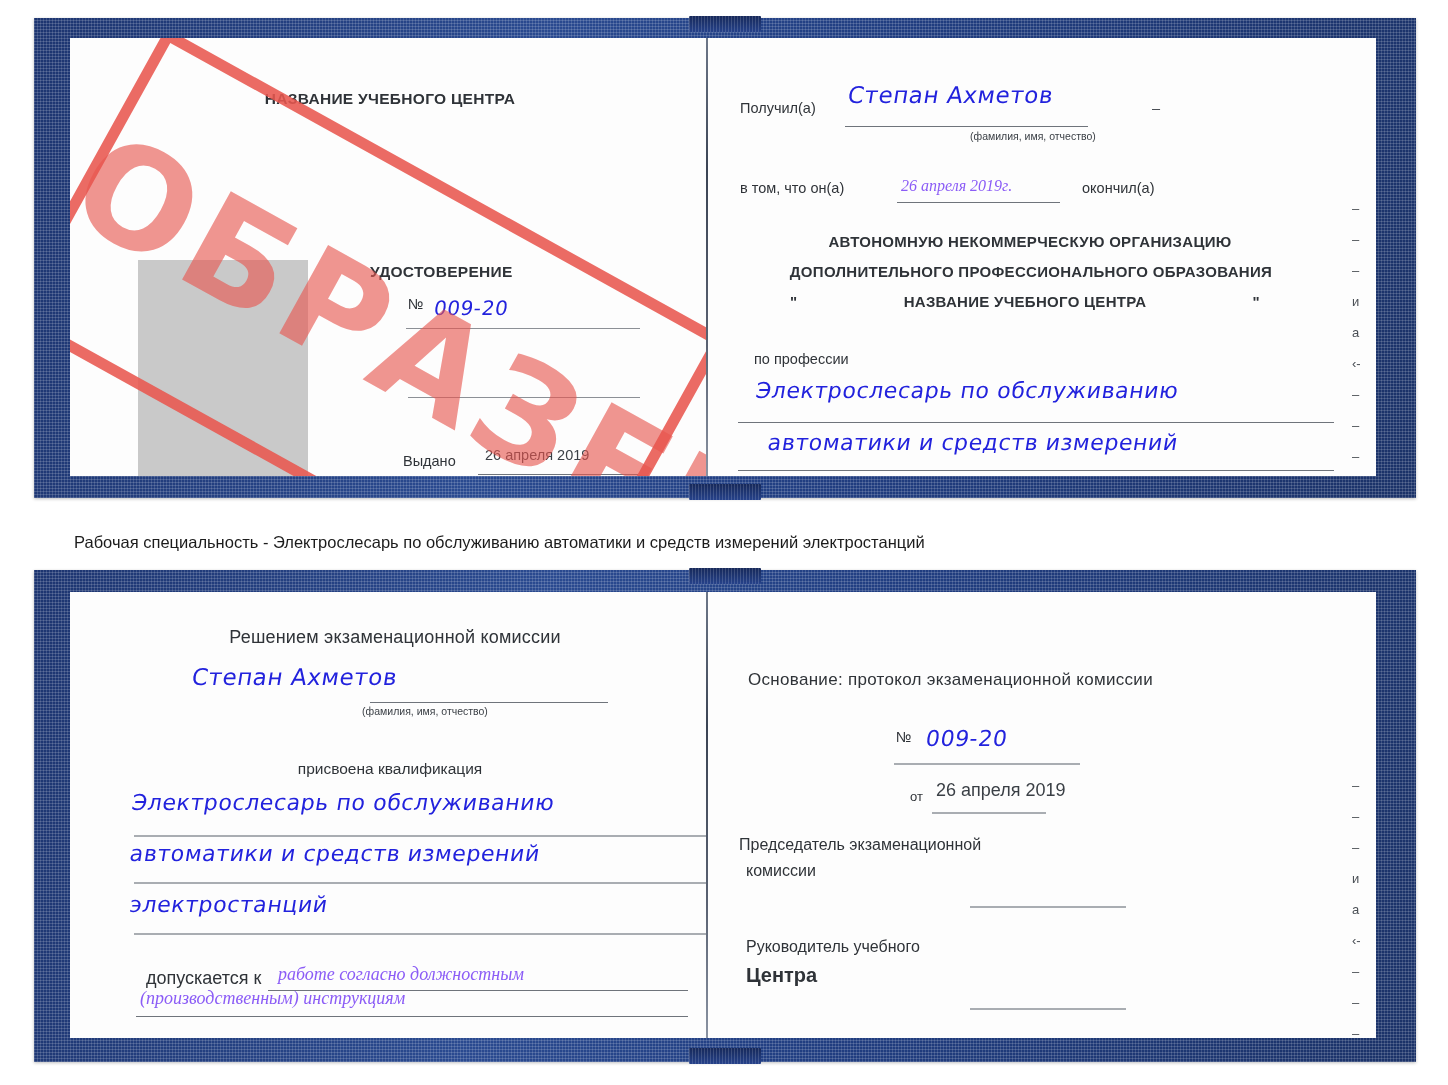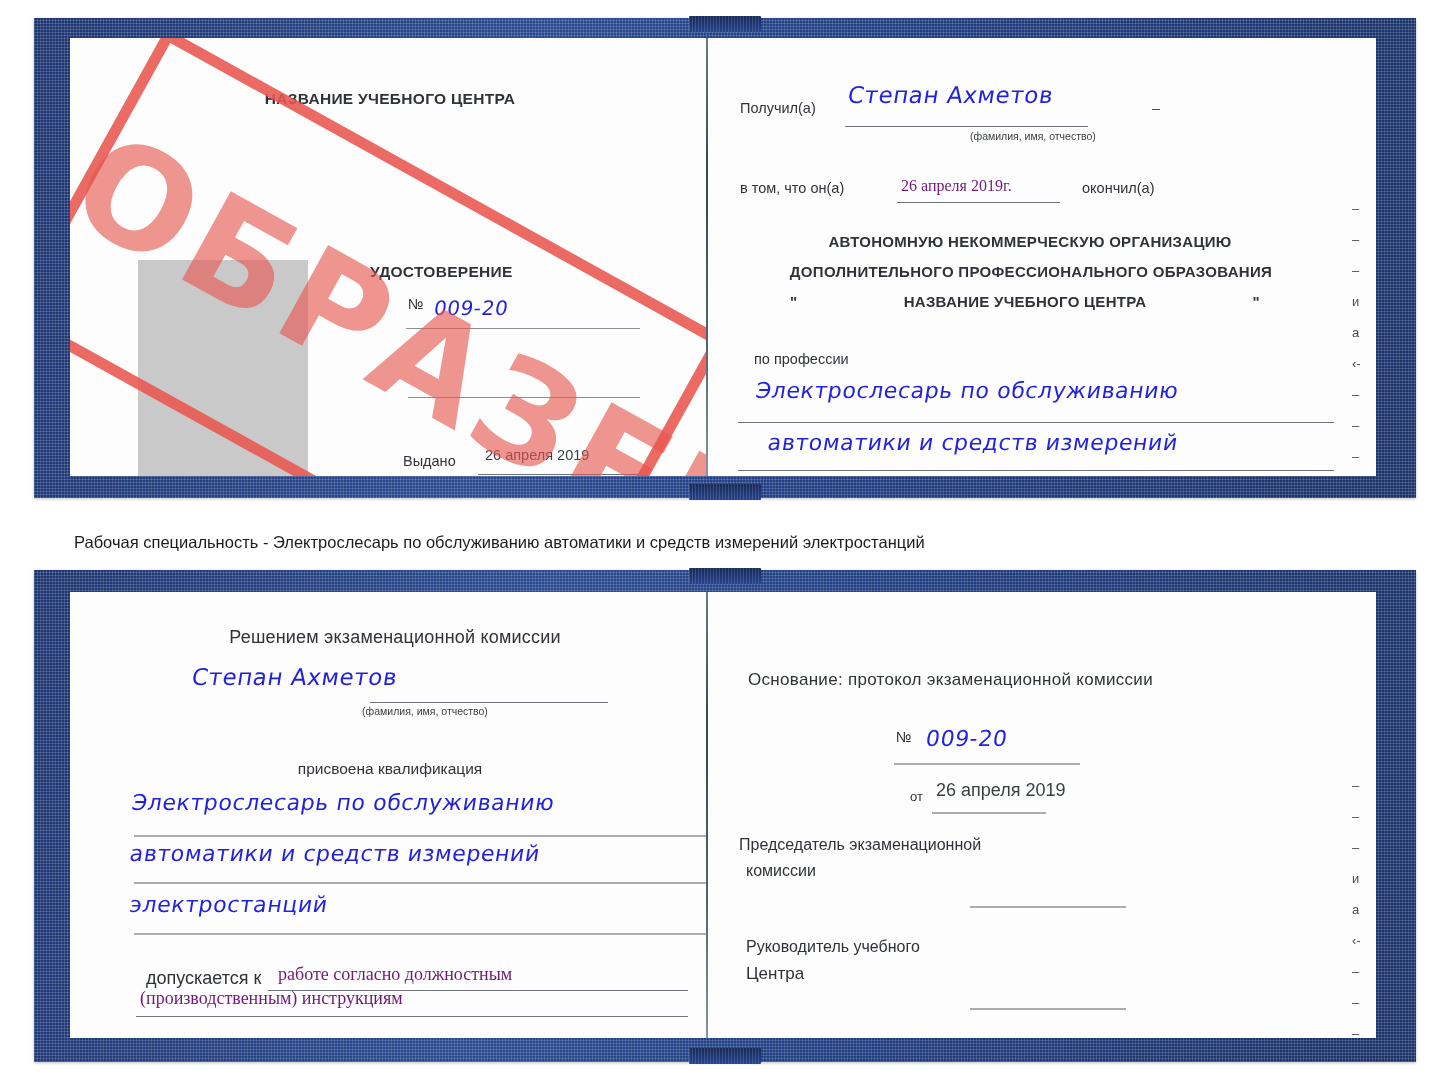--- a/index.html
+++ b/index.html
@@ -61,21 +61,21 @@
   .cap-center{text-align:center;}
 
   .hand{
     font-family:"DejaVu Sans", sans-serif;
     color:#2222dd;font-size:20px;letter-spacing:.6px;
     transform:skewX(-9deg);
     display:inline-block;
   }
   .serif-it{
     font-family:"Liberation Serif", serif;
-    color:#701a75;font-size:16px;
+    font-style:italic;color:#8b5cf6;font-size:16px;
   }
   .rule{
     position:absolute;height:1px;background:#8c9096;
   }
   .rule-dark{background:#6f747b;}
 
   .photo-box{
     position:absolute;background:#c9c9c9;
   }
 
@@ -254,21 +254,21 @@
 
         <div class="lbl" style="position:absolute;left:198px;top:169px;font-size:13px;">от</div>
         <div class="lbl" style="position:absolute;left:224px;top:160px;font-size:18px;color:#3a3f45;">26 апреля 2019</div>
         <div class="rule" style="left:220px;top:192px;width:114px;height:2px;background:#a9adb2;"></div>
 
         <div class="lbl" style="position:absolute;left:27px;top:216px;font-size:16px;">Председатель экзаменационной</div>
         <div class="lbl" style="position:absolute;left:34px;top:242px;font-size:16px;">комиссии</div>
         <div class="rule" style="left:258px;top:286px;width:156px;height:2px;background:#a9adb2;"></div>
 
         <div class="lbl" style="position:absolute;left:34px;top:318px;font-size:16px;">Руководитель учебного</div>
-        <div class="lbl" style="position:absolute;left:34px;top:344px;font-size:17px;">Центра</div>
+        <div class="lbl" style="position:absolute;left:34px;top:344px;font-size:20px;font-weight:bold;">Центра</div>
         <div class="rule" style="left:258px;top:388px;width:156px;height:2px;background:#a9adb2;"></div>
 
         <div class="edgecol" style="top:150px;">
           <div>–</div>
           <div>–</div>
           <div>–</div>
           <div>и</div>
           <div>а</div>
           <div>‹-</div>
           <div>–</div>

